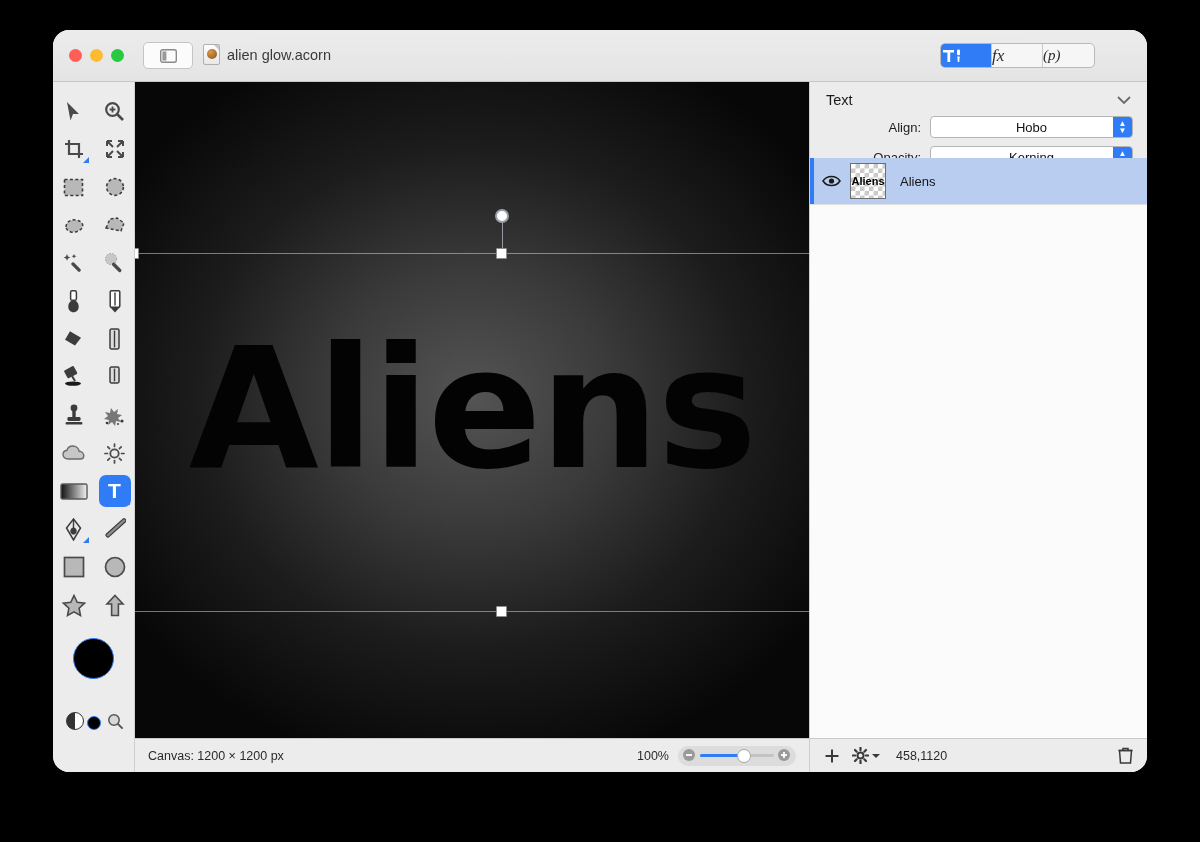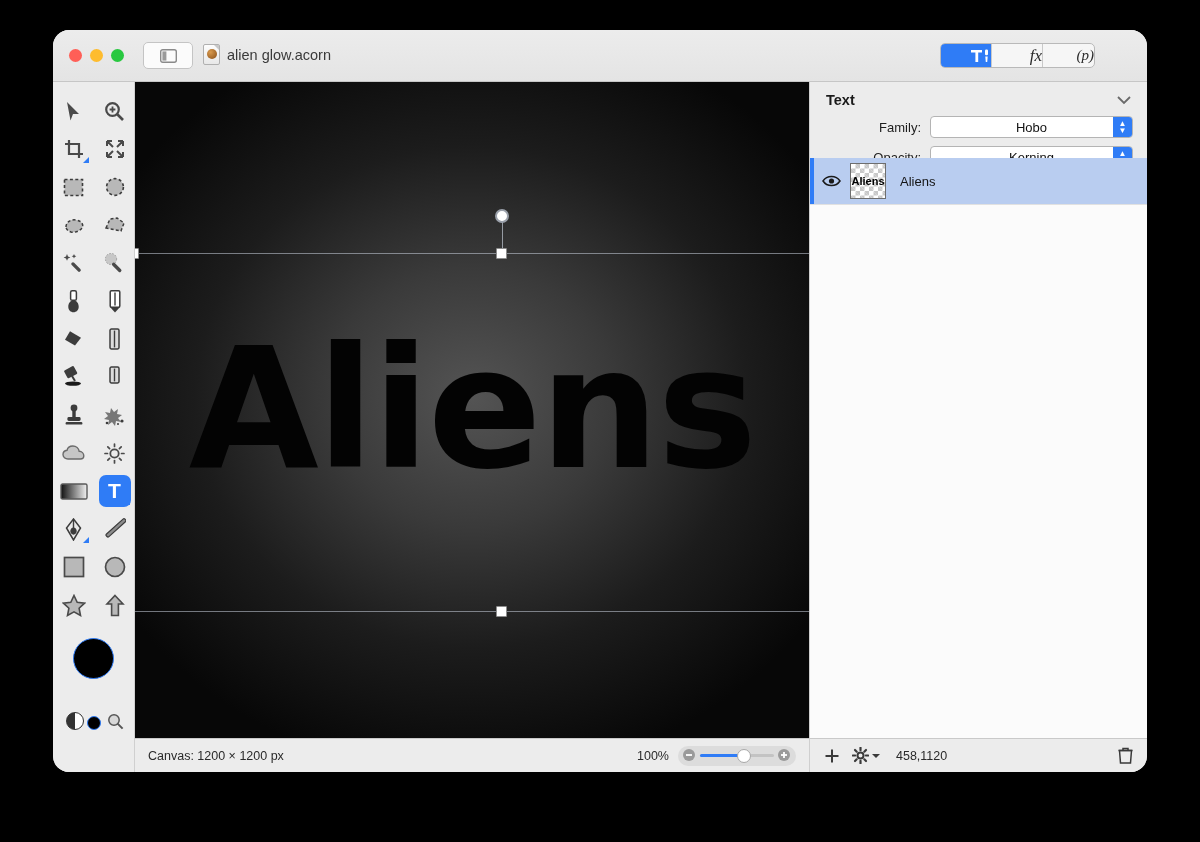--- a/index.html
+++ b/index.html
@@ -53,21 +53,21 @@
     border-width: 0 5px 5px 0; border-style: solid;
     border-color: transparent #c8c8c8 transparent transparent;
   }
   
   .seg {
     position: absolute; right: 52px; top: 13px;
     display: flex; height: 25px; border-radius: 5px;
     overflow: hidden; border: 1px solid #b9b9b9; background: #f6f6f6;
   }
   .seg-btn {
-    width: 51px; display: flex; align-items: center; justify-content: flex-end;
+    width: 51px; display: flex; align-items: center; justify-content: flex-start;
     border-right: 1px solid #c9c9c9; font-size: 15px; color: #2b2b2b;
   }
   .seg-btn:last-child { border-right: none; }
   .seg-btn.on { background: #2f7cf6; color: #fff; }
   .seg-fx { font-family: "Liberation Serif", serif; font-style: italic; font-size: 17px; }
   .seg-p  { font-family: "Liberation Serif", serif; font-style: italic; font-size: 15px; }
 
   
   .tools {
     position: absolute; left: 0; top: 52px; width: 82px; bottom: 0;
@@ -130,21 +130,21 @@
 
   
   .inspector {
     position: absolute; right: 0; top: 52px; width: 338px; bottom: 34px;
     background: #ececec; border-left: 1px solid #cfcfcf;
   }
   .sec-head {
     display: flex; align-items: center; justify-content: space-between;
     padding: 10px 16px 8px 16px;
   }
-  .sec-title { font-size: 14.5px; font-weight: bold; color: #1a1a1a; }
+  .sec-title { font-size: 14.5px; font-weight: normal; color: #1a1a1a; }
   .row { display: flex; align-items: center; margin-bottom: 8px; padding-right: 14px; }
   .lbl { width: 120px; text-align: right; padding-right: 9px;
          font-size: 13px; color: #1d1d1d; }
   
   .popup {
     flex: 1; height: 22px; background: #fff; border: 1px solid #b4b4b4;
     border-radius: 4px; display: flex; align-items: center; justify-content: center;
     position: relative; font-size: 13px; color: #111;
   }
   .popup .arrows {
@@ -497,21 +497,21 @@
 
   <div class="inspector">
     <div class="sec-head">
       <span class="sec-title">Text</span>
       <svg width="14" height="9" viewBox="0 0 14 9">
         <path d="M1 1l6 6 6-6" fill="none" stroke="#6a6a6a" stroke-width="1.8"></path>
       </svg>
     </div>
 
     <div class="row">
-      <span class="lbl">Family:</span>
+      <span class="lbl">Align:</span>
       <div class="popup">
         <span>Hobo</span>
         <span class="arrows">
             <span>▲</span>
             <span>▼</span>
           </span>
       </div>
     </div>
 
     <div class="row">

